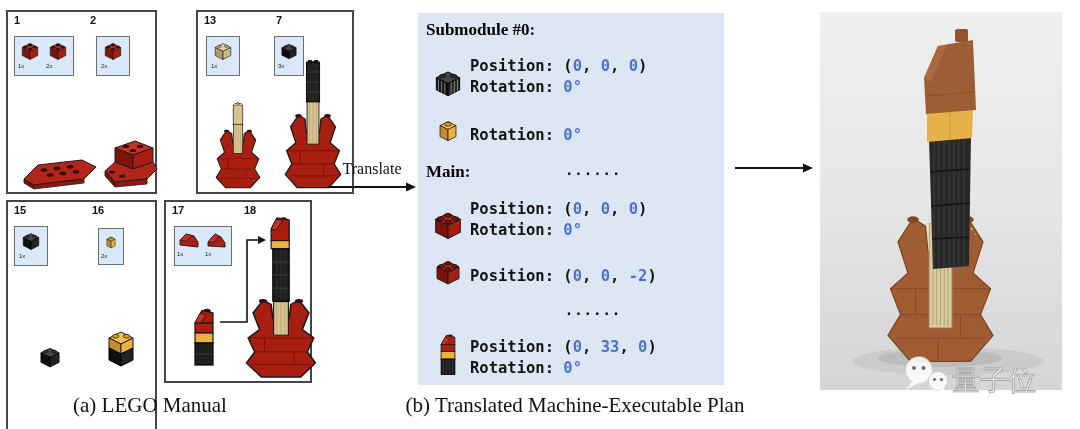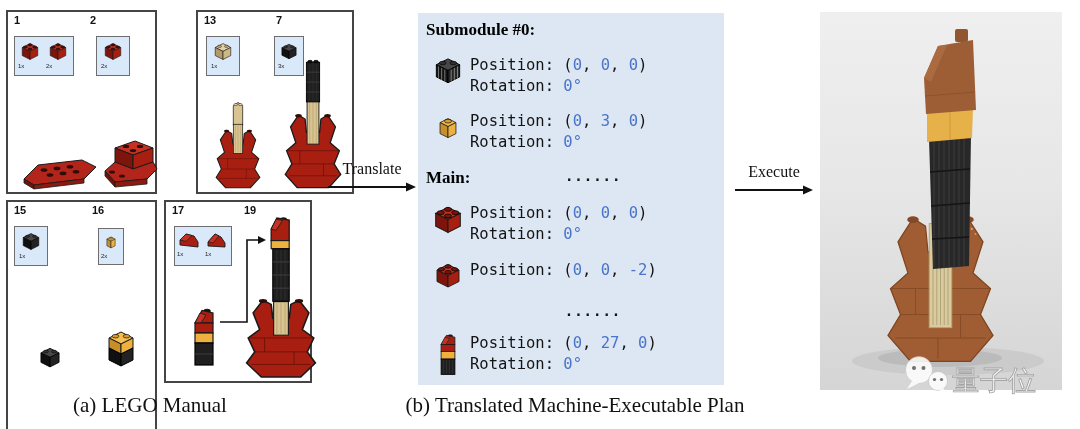--- a/index.html
+++ b/index.html
@@ -17,21 +17,21 @@
 
   
   .flow { position:absolute; text-align:center; color:#111; }
   .flow-label { font-size:16px; line-height:22px; display:block; }
 
   
   .plan-box { position:absolute; left:418px; top:13px; width:306px; height:372px; background:#dce7f3;
               box-sizing:border-box; padding:7px 8px 6px 8px; display:flex; flex-direction:column;
               justify-content:space-between; }
   .plan-header { font:bold 17px "Liberation Serif", serif; color:#000; }
-  .plan-row { display:flex; align-items:flex-start; }
+  .plan-row { display:flex; align-items:flex-end;font-weight:bold; }
   .plan-icon-cell { flex:0 0 44px; display:flex; justify-content:center; align-items:center; }
   .code-line { font-family:"DejaVu Sans Mono", monospace; font-size:15.5px; line-height:21px;
                color:#141414; white-space:nowrap; }
   .num { color:#4a74c9; }
   .plan-main-row { display:flex; align-items:flex-start; }
   .plan-dots { flex:1; text-align:center; font:bold 14px "DejaVu Sans Mono", monospace; letter-spacing:1px; color:#111; }
   .plan-dots-row { margin-left:44px; text-align:center; font:bold 14px "DejaVu Sans Mono", monospace;
                    letter-spacing:1px; color:#111; line-height:14px; }
 
   
@@ -212,21 +212,21 @@
       <polygon points="29,10 17,16 17,26 29,20" fill="#eeb13f" stroke="#1a1a1a" stroke-width="1"></polygon>
       <ellipse cx="11.5" cy="8.2" rx="3.4" ry="1.8" fill="#d89b2e" stroke="#000" stroke-width=".6"></ellipse>
       <ellipse cx="22.5" cy="8.2" rx="3.4" ry="1.8" fill="#d89b2e" stroke="#000" stroke-width=".6"></ellipse>
       <polygon points="5,20 17,26 17,38 5,32" fill="#101010" stroke="#000" stroke-width="1"></polygon>
       <polygon points="29,20 17,26 17,38 29,32" fill="#232323" stroke="#000" stroke-width="1"></polygon>
     </svg>
   </div>
 
   <div class="panel" style="left:164px; top:200px; width:148px; height:183px;">
     <span class="step-num" style="left:6px;">17</span>
-    <span class="step-num" style="left:78px;">19</span>
+    <span class="step-num" style="left:78px;">18</span>
     <div class="callout" style="left:8px; top:24px; width:58px; height:40px;">
       <div class="brick-cell">
         <svg width="24" height="20" viewBox="0 0 24 20">
           <polygon points="3,10 9,4 17,6 21,12 21,17 3,15" fill="#a81f12" stroke="#1a1a1a" stroke-width=".9"></polygon>
           <polygon points="3,10 9,4 15,5.6 9,11.4" fill="#c53224" stroke="#1a1a1a" stroke-width=".7"></polygon>
         </svg>
         <span class="count">1x</span>
       </div>
       <div class="brick-cell">
         <svg width="24" height="20" viewBox="0 0 24 20">
@@ -303,24 +303,20 @@
     <div class="plan-row">
       <div class="plan-icon-cell">
         <svg width="30" height="32" viewBox="0 0 34 30">
           <polygon points="8,10 17,5.5 26,10 17,14.5" fill="#f5c050" stroke="#1a1a1a" stroke-width=".9"></polygon>
           <polygon points="8,10 17,14.5 17,27 8,22.5" fill="#c68f2a" stroke="#1a1a1a" stroke-width=".9"></polygon>
           <polygon points="26,10 17,14.5 17,27 26,22.5" fill="#eeb13f" stroke="#1a1a1a" stroke-width=".9"></polygon>
           <ellipse cx="17" cy="8.4" rx="4" ry="2.2" fill="#d89b2e" stroke="#000" stroke-width=".7"></ellipse>
         </svg>
       </div>
       <div class="plan-code">
-        <div class="code-line"><span>Position:</span>
-          <span>(</span><span class="num">0</span><span>,</span>
-          <span class="num">3</span><span>,</span>
-          <span class="num">0</span><span>)</span></div>
         <div class="code-line"><span>Rotation:</span>
           <span class="num">0°</span></div>
       </div>
     </div>
 
     <div class="plan-main-row">
       <span class="plan-header">Main:</span>
       <span class="plan-dots">......</span>
     </div>
 
@@ -376,30 +372,29 @@
           <polygon points="5,15 10,5.5 16,7.5 10,16.5" fill="#c53224" stroke="#1a1a1a" stroke-width=".7"></polygon>
           <rect x="5" y="15" width="18" height="9" fill="#a81f12" stroke="#1a1a1a" stroke-width="1.1"></rect>
           <rect x="5" y="24" width="18" height="10" fill="#eeb13f" stroke="#1a1a1a" stroke-width="1.1"></rect>
           <rect x="5" y="34" width="18" height="20" fill="#1f1f1f" stroke="#000" stroke-width="1.1"></rect>
           <path d="M8,35 V53 M12,35 V53 M16,35 V53 M20,35 V53" stroke="#3c3c3c" stroke-width=".7" fill="none"></path>
         </svg>
       </div>
       <div class="plan-code">
         <div class="code-line"><span>Position:</span>
           <span>(</span><span class="num">0</span><span>,</span>
-          <span class="num">27</span><span>,</span>
+          <span class="num">33</span><span>,</span>
           <span class="num">0</span><span>)</span></div>
         <div class="code-line"><span>Rotation:</span>
           <span class="num">0°</span></div>
       </div>
     </div>
   </div>
 
   <div class="flow" style="left:731px; top:161px; width:86px;">
-    <span class="flow-label">Execute</span>
     <svg width="82" height="14" viewBox="0 0 82 14">
       <line x1="2" y1="7" x2="70" y2="7" stroke="#111" stroke-width="1.8"></line>
       <polygon points="70,2.5 80,7 70,11.5" fill="#111"></polygon>
     </svg>
   </div>
 
   <div class="photo">
     <svg width="242" height="378" viewBox="0 0 242 378">
       <ellipse cx="128" cy="349" rx="96" ry="14" fill="#bcbcbc" opacity=".45"></ellipse>
       <ellipse cx="120" cy="346" rx="62" ry="9" fill="#ababab" opacity=".5"></ellipse>

